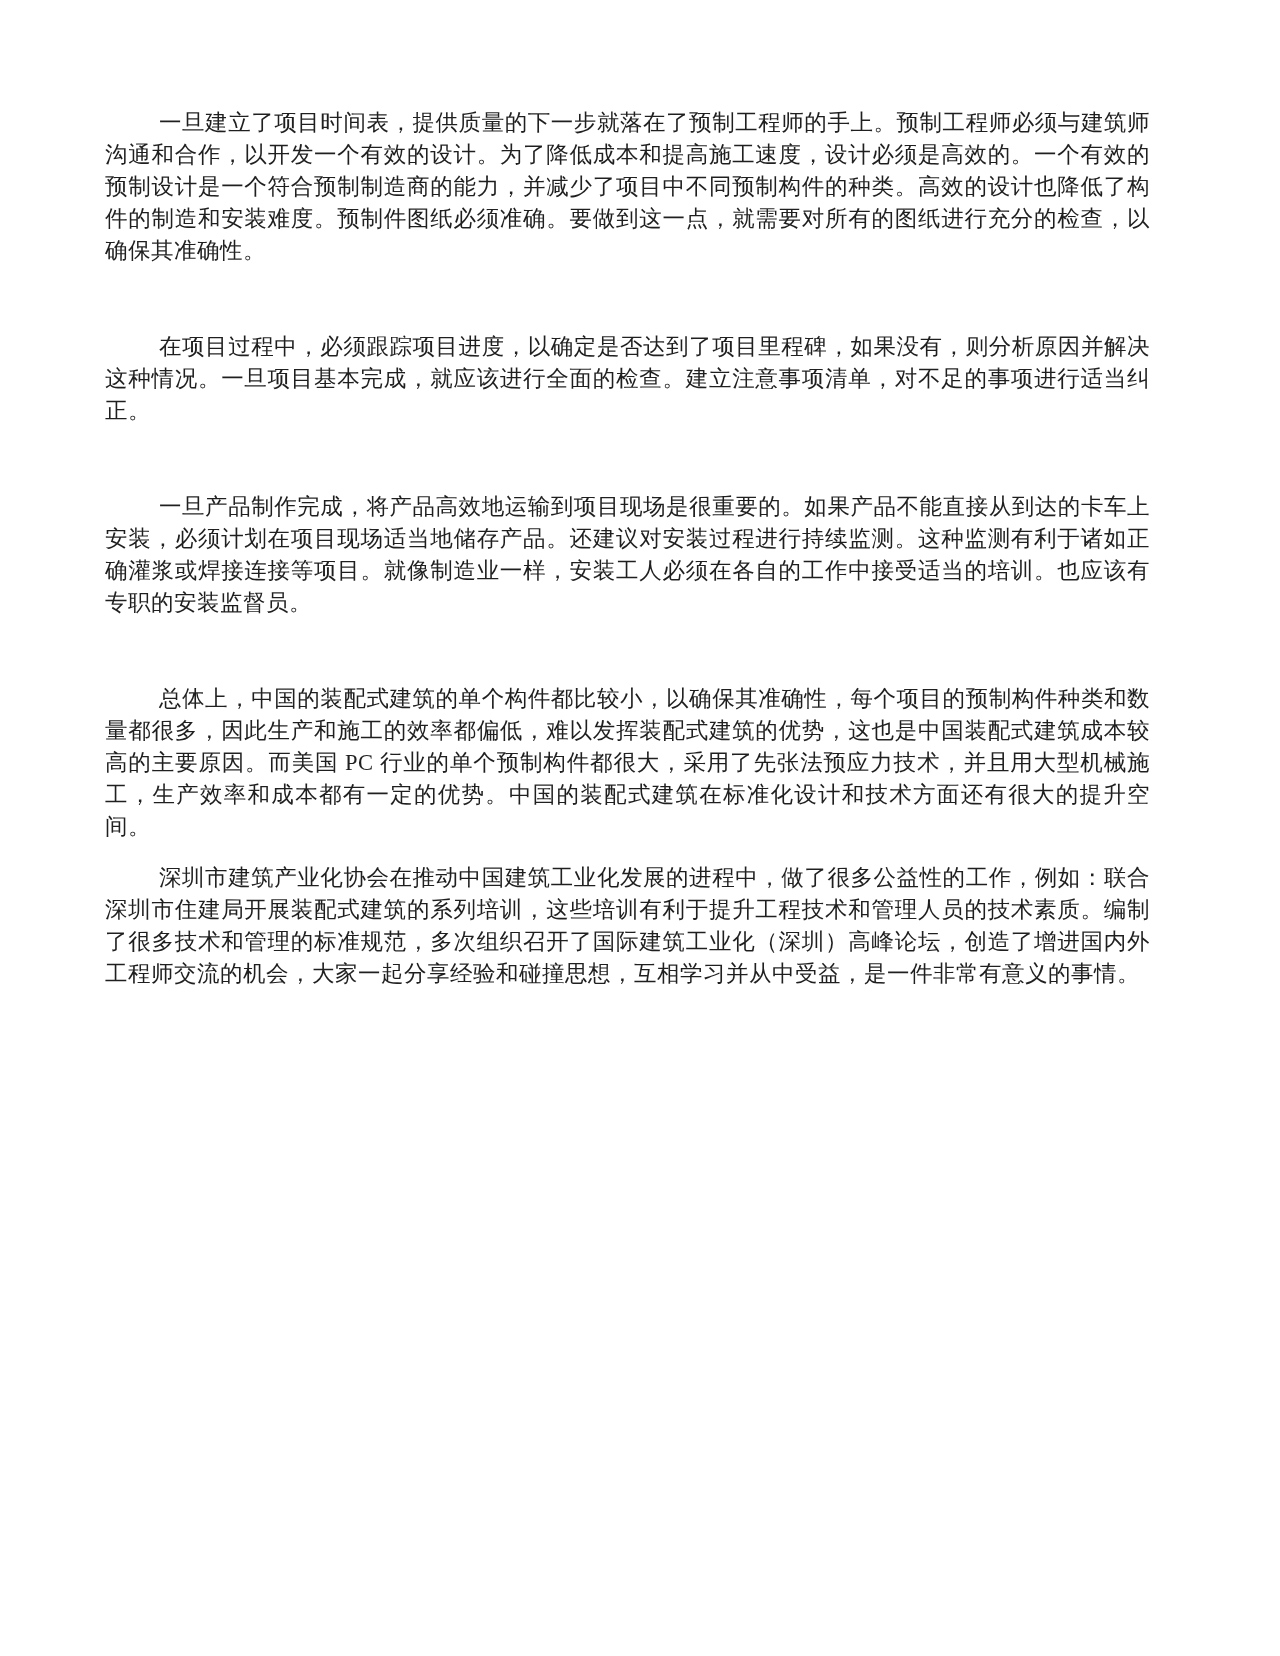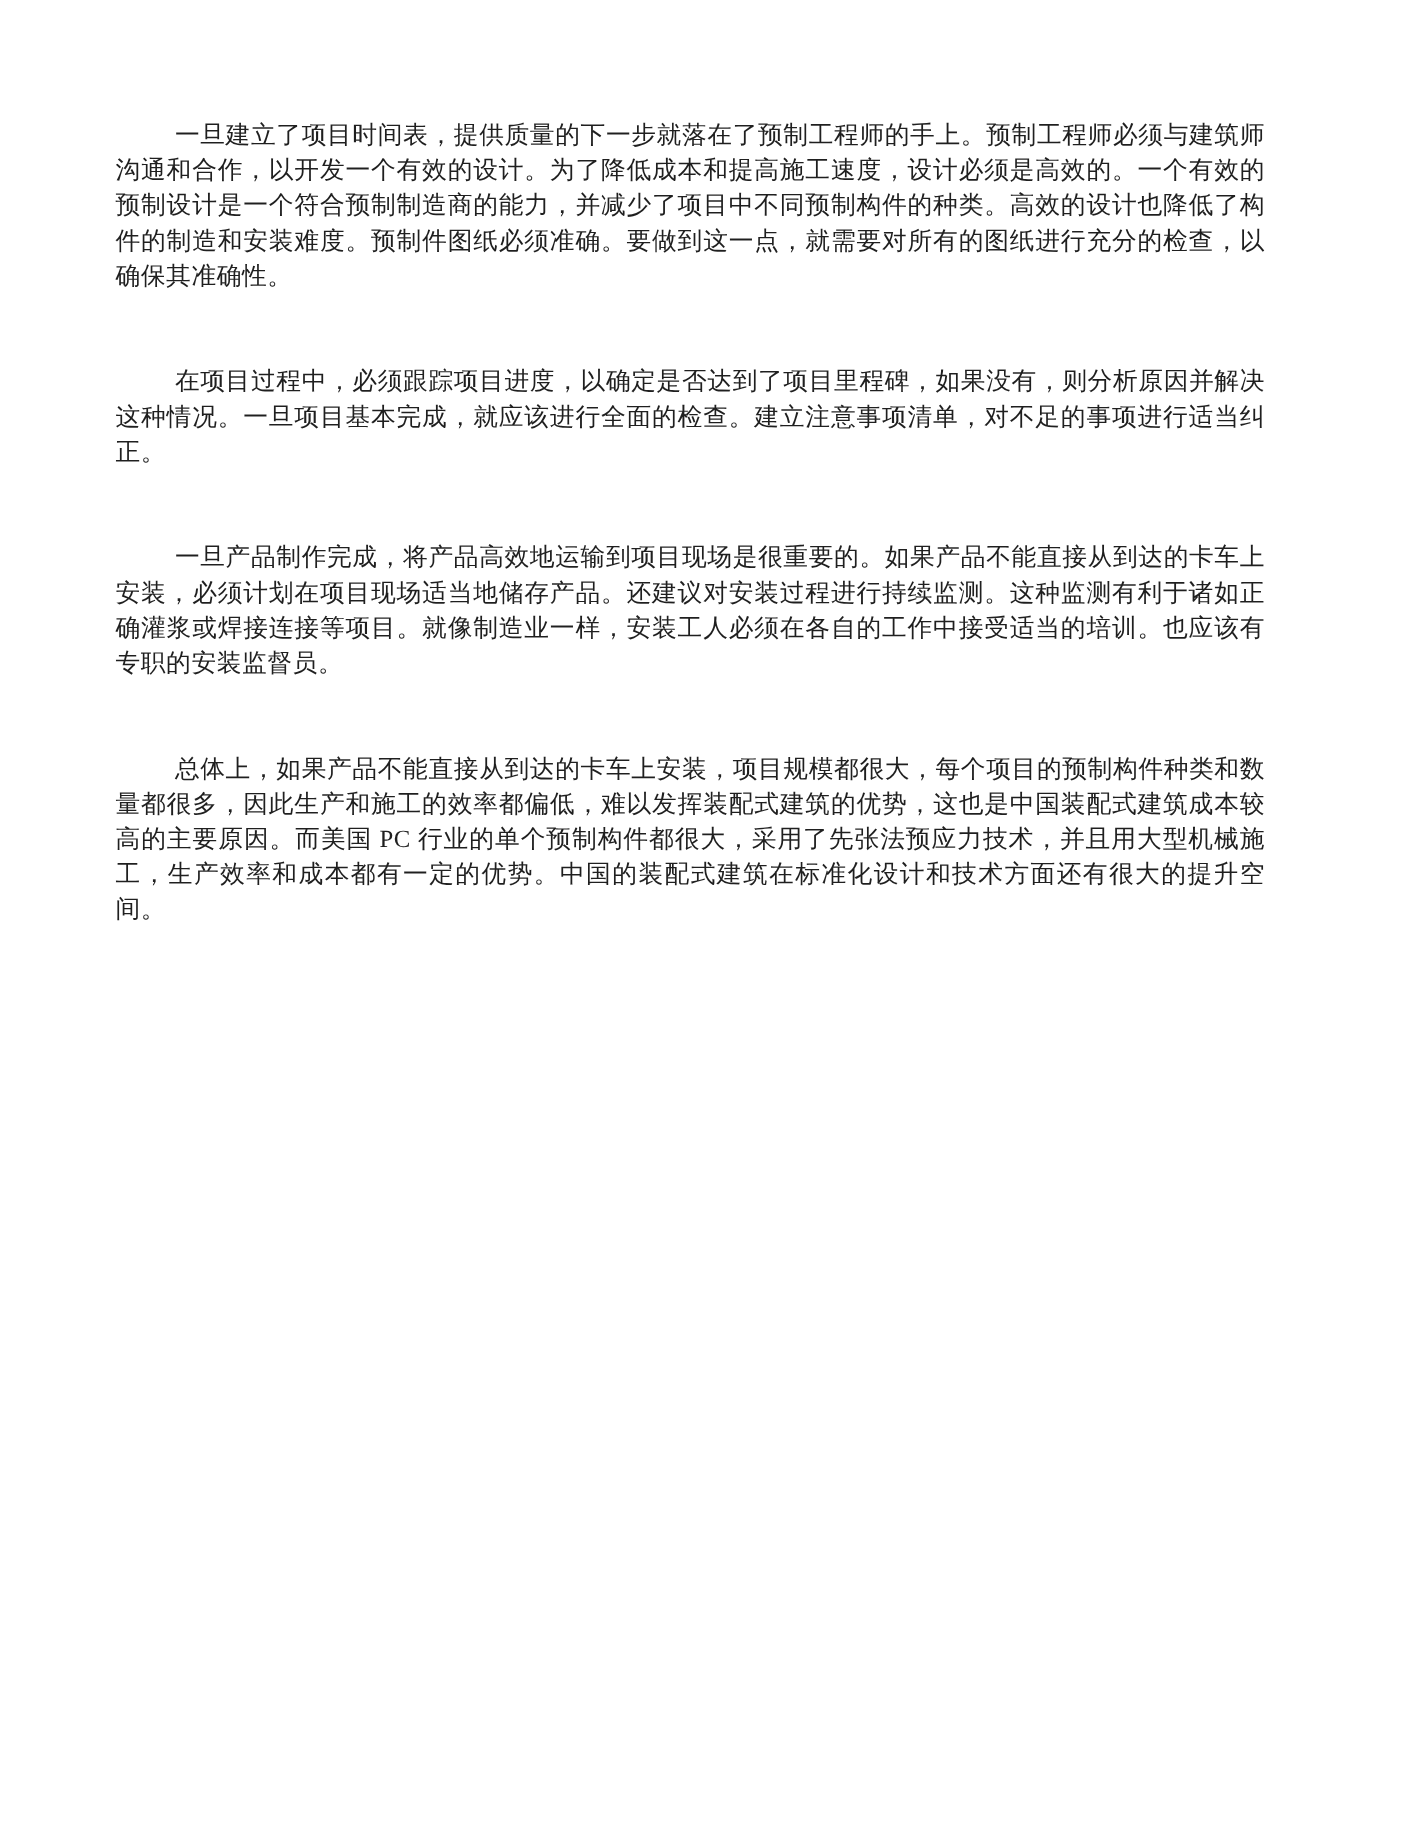--- a/index.html
+++ b/index.html
@@ -35,14 +35,15 @@
   .doc-page p.gap-large { margin-bottom: 64px; }
   .doc-page p.gap-small { margin-bottom: 19px; }
 </style>
 </head>
 <body>
 
 <div class="doc-page">
   <p class="gap-large">一旦建立了项目时间表，提供质量的下一步就落在了预制工程师的手上。预制工程师必须与建筑师沟通和合作，以开发一个有效的设计。为了降低成本和提高施工速度，设计必须是高效的。一个有效的预制设计是一个符合预制制造商的能力，并减少了项目中不同预制构件的种类。高效的设计也降低了构件的制造和安装难度。预制件图纸必须准确。要做到这一点，就需要对所有的图纸进行充分的检查，以确保其准确性。</p>
   <p class="gap-large">在项目过程中，必须跟踪项目进度，以确定是否达到了项目里程碑，如果没有，则分析原因并解决这种情况。一旦项目基本完成，就应该进行全面的检查。建立注意事项清单，对不足的事项进行适当纠正。</p>
   <p class="gap-large">一旦产品制作完成，将产品高效地运输到项目现场是很重要的。如果产品不能直接从到达的卡车上安装，必须计划在项目现场适当地储存产品。还建议对安装过程进行持续监测。这种监测有利于诸如正确灌浆或焊接连接等项目。就像制造业一样，安装工人必须在各自的工作中接受适当的培训。也应该有专职的安装监督员。</p>
-  <p class="gap-small">总体上，如果产品不能直接从到达的卡车上安装，项目规模都很大，每个项目的预制构件种类和数量都很多，因此生产和施工的效率都偏低，难以发挥装配式建筑的优势，这也是中国装配式建筑成本较高的主要原因。而美国 PC 行业的单个预制构件都很大，采用了先张法预应力技术，并且用大型机械施工，生产效率和成本都有一定的优势。中国的装配式建筑在标准化设计和技术方面还有很大的提升空间。</p>
+  <p class="gap-small">总体上，中国的装配式建筑的单个构件都比较小，以确保其准确性，每个项目的预制构件种类和数量都很多，因此生产和施工的效率都偏低，难以发挥装配式建筑的优势，这也是中国装配式建筑成本较高的主要原因。而美国 PC 行业的单个预制构件都很大，采用了先张法预应力技术，并且用大型机械施工，生产效率和成本都有一定的优势。中国的装配式建筑在标准化设计和技术方面还有很大的提升空间。</p>
+  <p>深圳市建筑产业化协会在推动中国建筑工业化发展的进程中，做了很多公益性的工作，例如：联合深圳市住建局开展装配式建筑的系列培训，这些培训有利于提升工程技术和管理人员的技术素质。编制了很多技术和管理的标准规范，多次组织召开了国际建筑工业化（深圳）高峰论坛，创造了增进国内外工程师交流的机会，大家一起分享经验和碰撞思想，互相学习并从中受益，是一件非常有意义的事情。</p>
 </div>
 
 </body></html>

